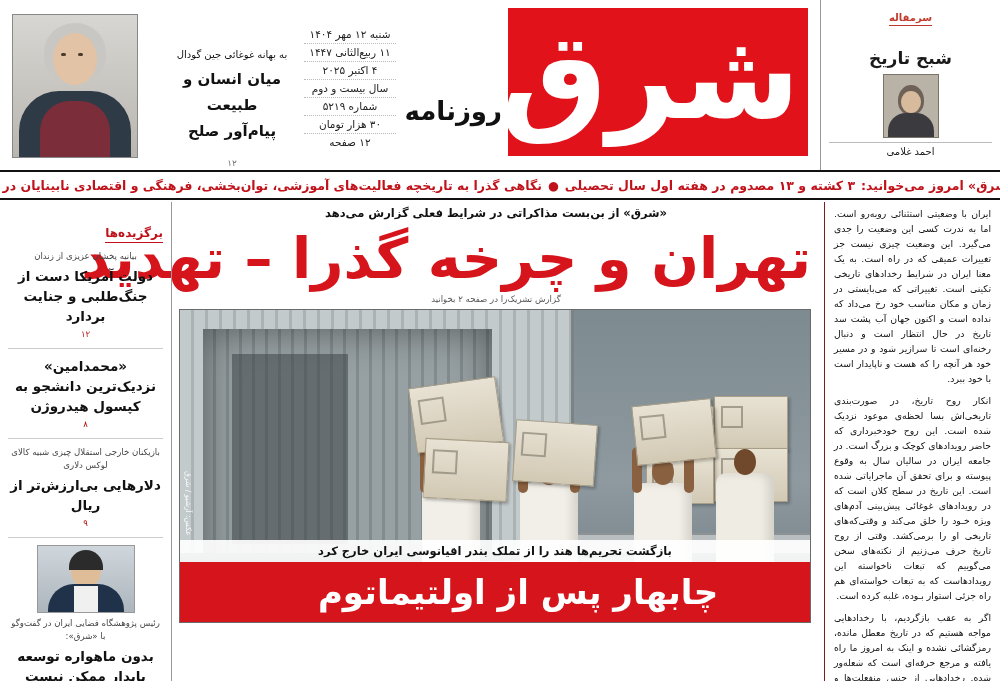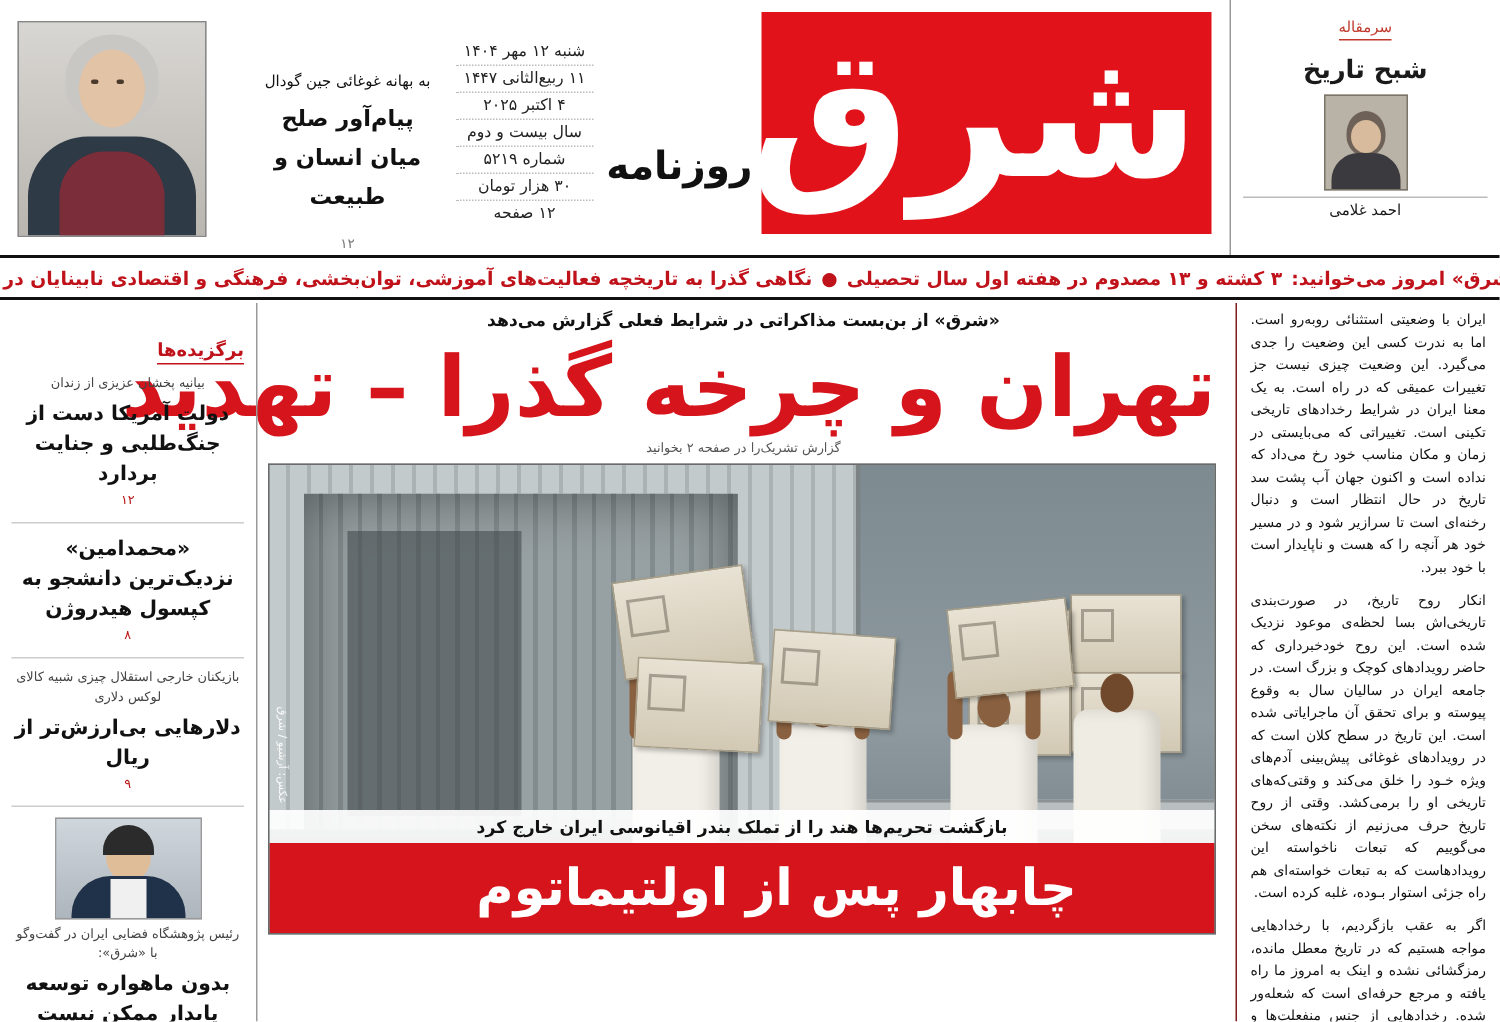--- a/index.html
+++ b/index.html
@@ -21,22 +21,22 @@
   }
   
   .mast-right{
     position:absolute;right:0;top:0;width:180px;height:170px;
     border-left:1px solid #999;
     box-sizing:border-box;
     padding:6px 8px 0 8px;
     text-align:center;
   }
   .sarmaghaleh-label{
-    font-size:10px;color:#c0392b;font-weight:normal;border-bottom:1px solid #c0392b;
-    display:inline-block;padding-bottom:2px;margin-bottom:6px;
+    font-size:10px;color:#c0392b;font-weight:bold;border-bottom:1px solid #c0392b;
+    display:inline-block;padding-bottom:2px;margin-bottom:18px;
   }
   .sarmaghaleh-title{font-size:17px;font-weight:bold;margin:4px 0 6px;letter-spacing:0;}
   .sar-photo{
     width:54px;height:62px;margin:0 auto;background:#b9b2a6;
     border:1px solid #7a7469;position:relative;overflow:hidden;
   }
   .sar-photo .head{
     position:absolute;left:50%;top:10px;transform:translateX(-50%);
     width:26px;height:30px;border-radius:50% 50% 45% 45%;background:#6e6258;
   }
@@ -243,22 +243,22 @@
       <div>۱۱ ربیع‌الثانی ۱۴۴۷</div>
       <div>۴ اکتبر ۲۰۲۵</div>
       <div>سال بیست و دوم</div>
       <div>شماره ۵۲۱۹</div>
       <div>۳۰ هزار تومان</div>
       <div>۱۲ صفحه</div>
     </div>
 
     <div class="mast-slogan">
       <span class="small">به بهانه غوغائی جین گودال</span>
+      <div>میان انسان و طبیعت</div>
       <div>پیام‌آور صلح</div>
-      <div>میان انسان و طبیعت</div>
       <span class="pgnum">۱۲</span>
     </div>
 
     <div class="mast-photo">
       <div class="mp-bg"></div>
       <div class="mp-hair"></div>
       <div class="mp-face"></div>
       <div class="mp-eye" style="left:48px"></div>
       <div class="mp-eye" style="left:65px"></div>
       <div class="mp-body"></div>

